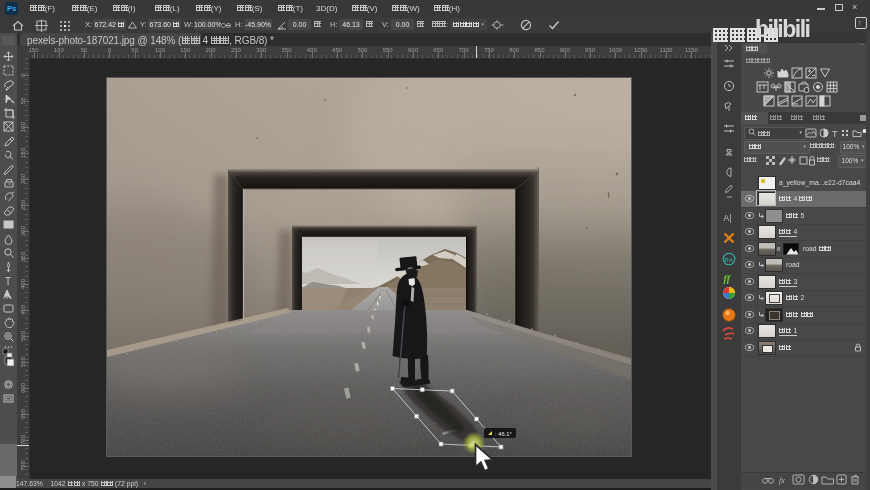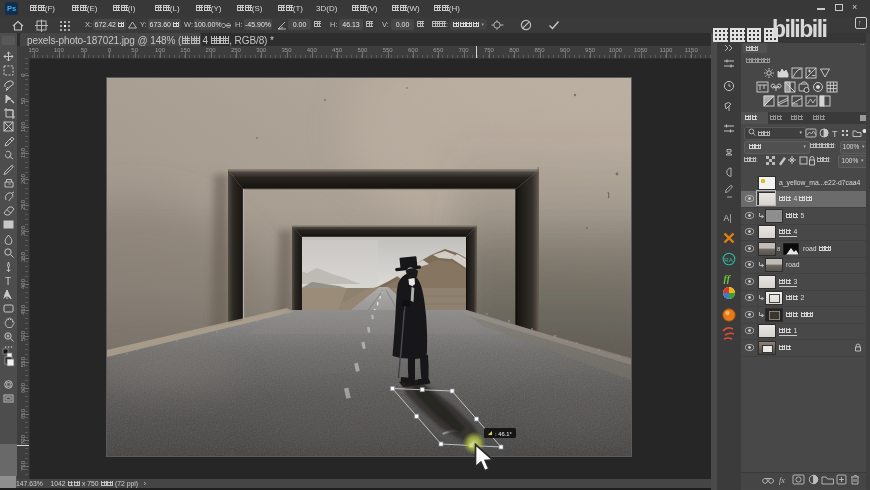--- a/index.html
+++ b/index.html
@@ -833,16 +833,16 @@
         <path d="M4.5 2 v5 M2 4.5 h5"></path>
       </g>
   <g transform="translate(109,1)">
         <path d="M1 2 h8 M2 2 v7 h6 v-7 M4 4 v3 M6 4 v3 M3.5 2 l1 -1.5 h2 l1 1.5"></path>
       </g>
  </g>
 </svg>
 <div class="ab" style="left:866px;top:33px;width:4px;height:457px;background:#3f3f3f"></div>
 
 <div class="ab" style="left:712px;top:28px"><span class="kw"></span><span class="kw"></span><span class="kw"></span><span class="kw"></span></div>
-<div class="ab" style="left:772px;top:14px;width:76px;height:32px;overflow:hidden"><span style="font-family:'Liberation Sans';font-weight:bold;font-size:23px;letter-spacing:-1.5px;color:#d9d9d9;line-height:30px">bilibili</span></div>
+<div class="ab" style="left:755px;top:14px;width:76px;height:32px;overflow:hidden"><span style="font-family:'Liberation Sans';font-weight:bold;font-size:23px;letter-spacing:-1.5px;color:#d9d9d9;line-height:30px">bilibili</span></div>
 <div class="ab" style="left:855px;top:17px;width:10px;height:10px;border:1.2px solid #cfcfcf;border-radius:2px"></div>
 <div class="ab" style="left:858px;top:19px;color:#cfcfcf;font-size:7px;font-weight:bold">↑</div>
 <div class="ab" style="left:860px;top:38px;color:#9a9a9a;font-size:8px">..</div>
 
 </body></html>

